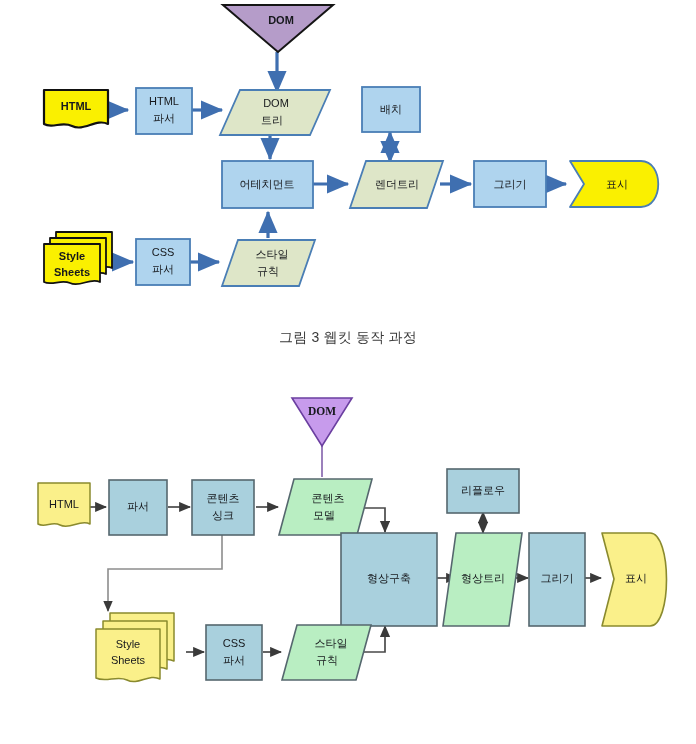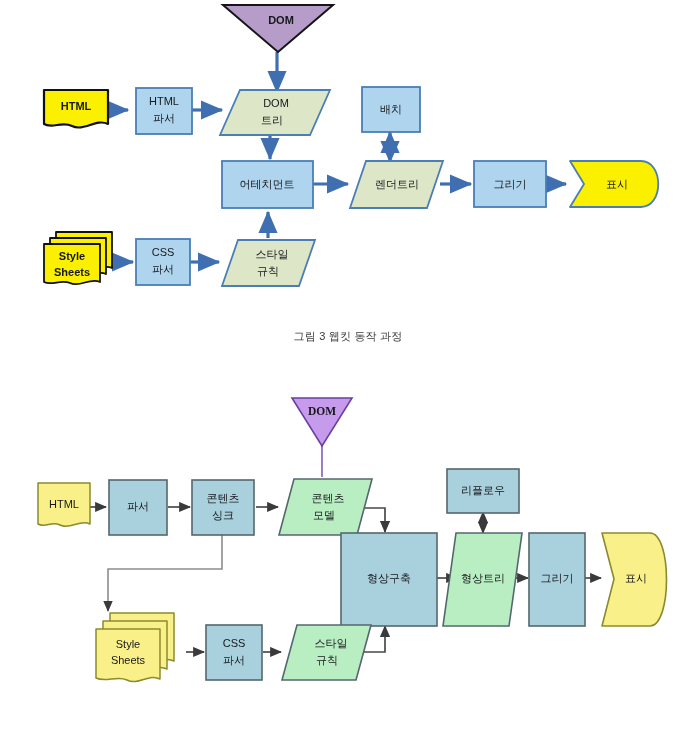--- a/index.html
+++ b/index.html
@@ -11,21 +11,21 @@
   }
   .figure{position:absolute;left:0;width:696px;}
   #fig-webkit{top:0;height:360px;}
   #fig-gecko{top:380px;height:364px;}
   .stage{position:absolute;left:0;top:0;width:696px;}
   #stage-webkit{height:320px;}
   #stage-gecko{height:330px;}
   svg.flow{position:absolute;left:0;top:0;overflow:visible;}
   .caption{
     position:absolute;left:0;width:696px;text-align:center;
-    font-size:11px;color:#3a3a3a;letter-spacing:.2px;
+    font-size:14px;color:#3a3a3a;letter-spacing:.2px;
   }
   #cap-webkit{top:329px;}
   .nodelabel{
     font-family:"Liberation Sans","DejaVu Sans",sans-serif;
     font-size:11px;fill:#16181c;text-anchor:middle;
     dominant-baseline:middle;
   }
   .nodelabel.serif{font-family:"Liberation Serif","DejaVu Serif",serif;font-weight:bold;font-size:11.5px;}
   .nodelabel.latin{font-size:11px;font-weight:bold;}
   .nodelabel.latin-lite{font-size:11px;font-weight:normal;}

